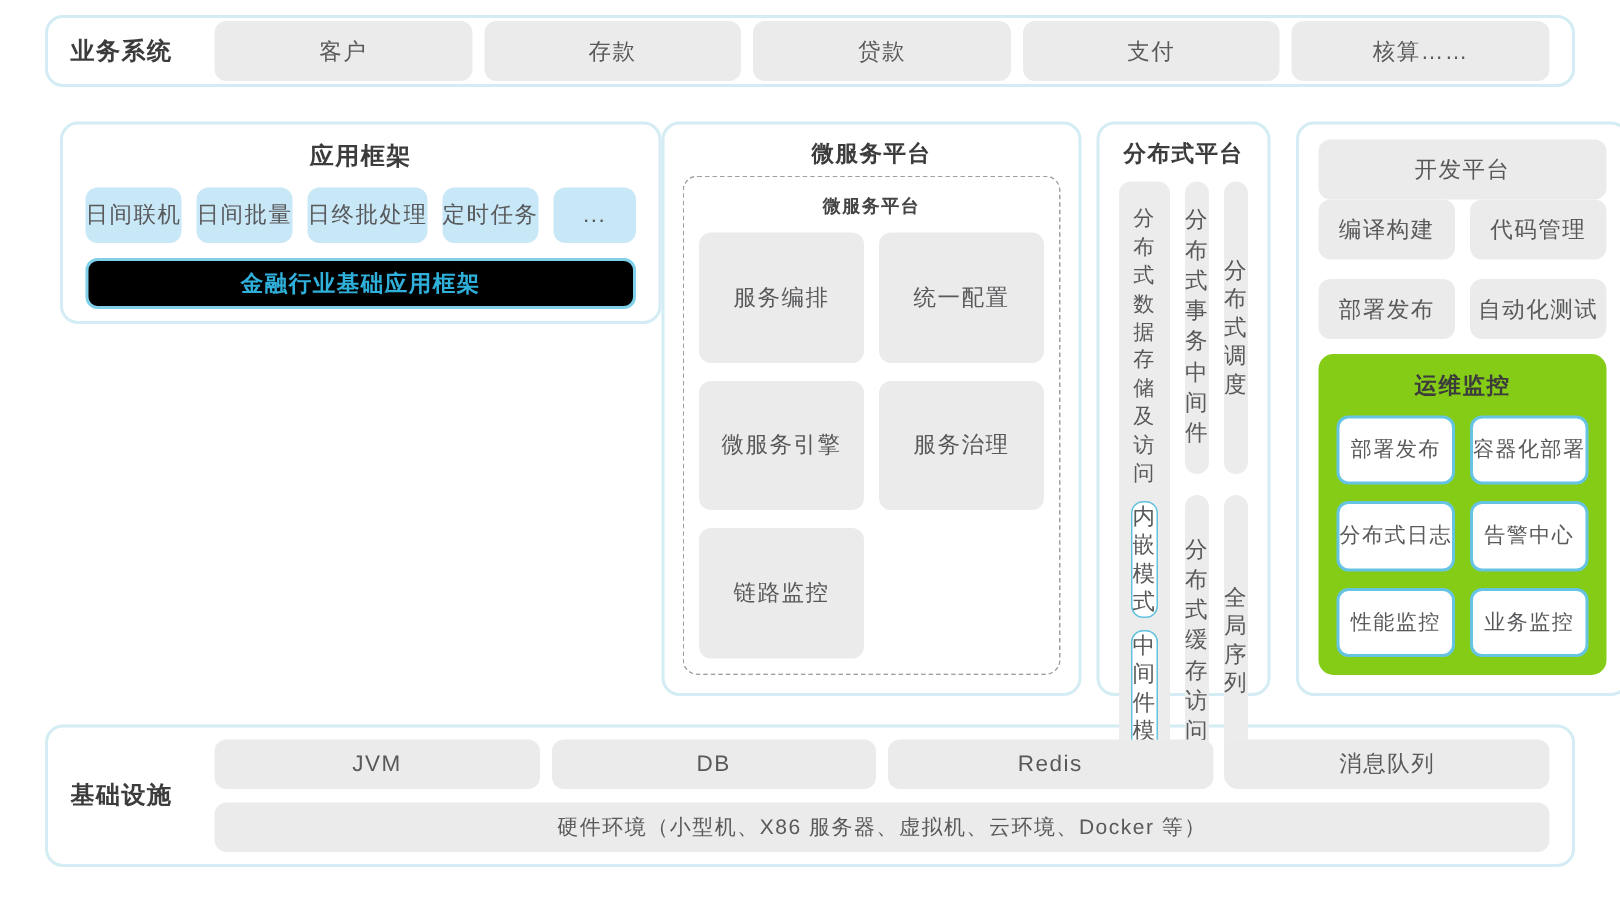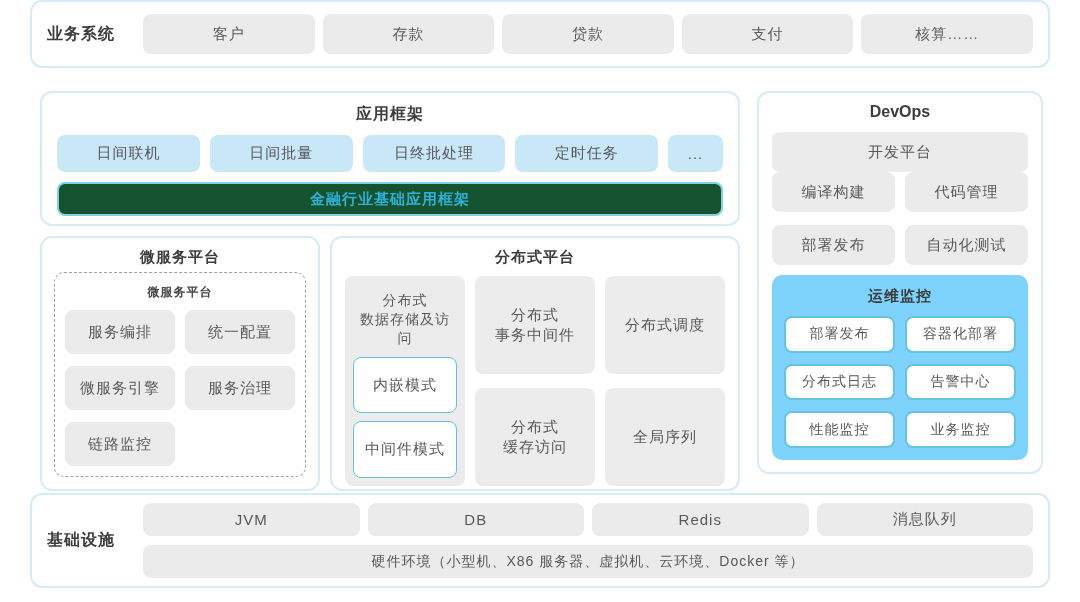--- a/index.html
+++ b/index.html
@@ -53,57 +53,56 @@
     font-size: 15px;
     color: #58595b;
     letter-spacing: 1px;
     white-space: nowrap;
   }
   .btn.gray { background: #ebebeb; }
   .btn.blue { background: #c8e7f7; }
   .pre-line { white-space: pre-line; text-align: center; line-height: 1.35; }
 
   
-  .band.top { height: 68px; justify-content: space-between; }
+  .band.top { margin-top: 10px; height: 48px; justify-content: space-between; }
   .band-items { flex: 1; display: flex; gap: 8px; }
   .band-items .btn { flex: 1; height: 40px; }
 
   
   .middle {
     margin: 23px 37px 0 40px;
     display: flex;
     gap: 17px;
     height: 383px;
   }
   .middle-left {
     flex: 0 0 700px;
     display: flex;
-    flex-direction: column;
-    gap: 10px;
+    flex-direction: row;
   }
 
   
   .panel.app-framework { height: 135px; padding: 11px 15px; }
   .panel.app-framework .panel-title { margin-bottom: 10px; }
   .af-row { display: flex; gap: 10px; }
   .af-row .btn { flex: 1; height: 37px; }
   .af-row .btn.small { flex: 0 0 55px; }
   .base-bar {
     margin-top: 10px;
     height: 34px;
     border: 2px solid #7fd0e8;
     border-radius: 8px;
     display: flex;
     align-items: center;
     justify-content: center;
     font-size: 15px;
     font-weight: bold;
     color: #2fb0da;
     letter-spacing: 1px;
-    background: #14532d;
+    background: #000000;
   }
 
   
   .lower-row { display: flex; gap: 10px; flex: 1; border-radius: 32px; }
 
   
   .panel.microservice {
     flex: 0 0 280px;
     padding: 10px 12px 12px;
     display: flex;
@@ -189,21 +188,21 @@
     padding: 10px 13px 12px;
     display: flex;
     flex-direction: column;
   }
   .panel.devops .panel-title { margin-bottom: 11px; letter-spacing: 0; }
   .devops-full { height: 40px; }
   .devops-grid { gap: 13px 10px; margin-bottom: 10px; }
   .devops-grid .btn { height: 40px; }
   .ops-panel {
     flex: 1;
-    background: #7dd3fc;
+    background: #84cc16;
     border-radius: 10px;
     padding: 9px 12px 12px;
     display: flex;
     flex-direction: column;
   }
   .ops-title {
     text-align: center;
     font-size: 15px;
     font-weight: bold;
     color: #3c3c3c;
@@ -291,21 +290,20 @@
             <div class="dist-col">
               <div class="card">分布式调度</div>
               <div class="card">全局序列</div>
             </div>
           </div>
         </div>
       </div>
     </div>
 
     <div class="panel devops">
-      <div class="panel-title">DevOps</div>
       <div class="btn gray devops-full">开发平台</div>
       <div class="grid2 devops-grid">
         <div class="btn gray">编译构建</div>
         <div class="btn gray">代码管理</div>
         <div class="btn gray">部署发布</div>
         <div class="btn gray">自动化测试</div>
       </div>
       <div class="ops-panel">
         <div class="ops-title">运维监控</div>
         <div class="grid2 ops-grid">

